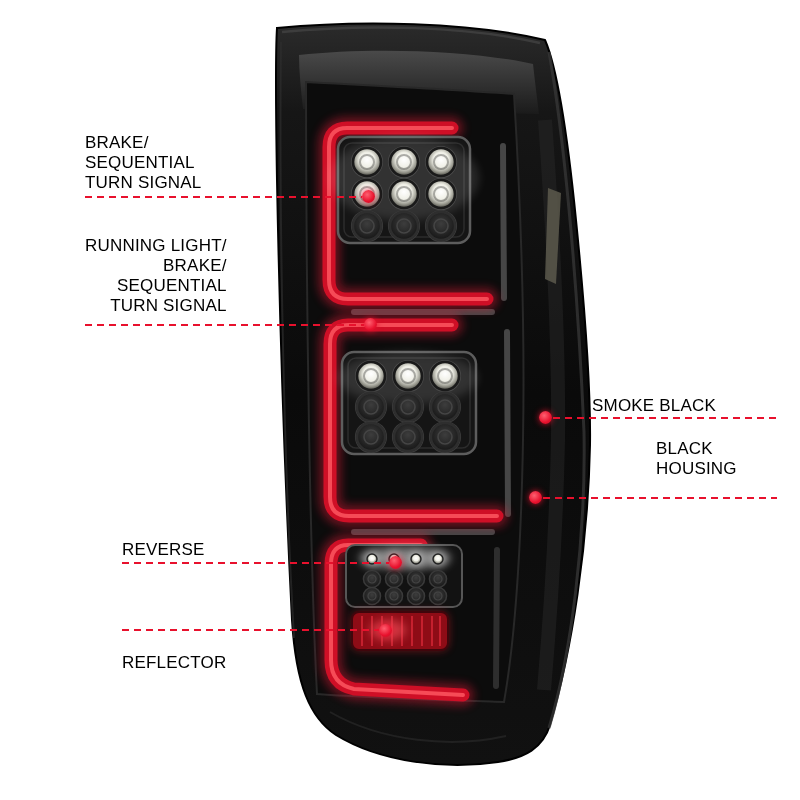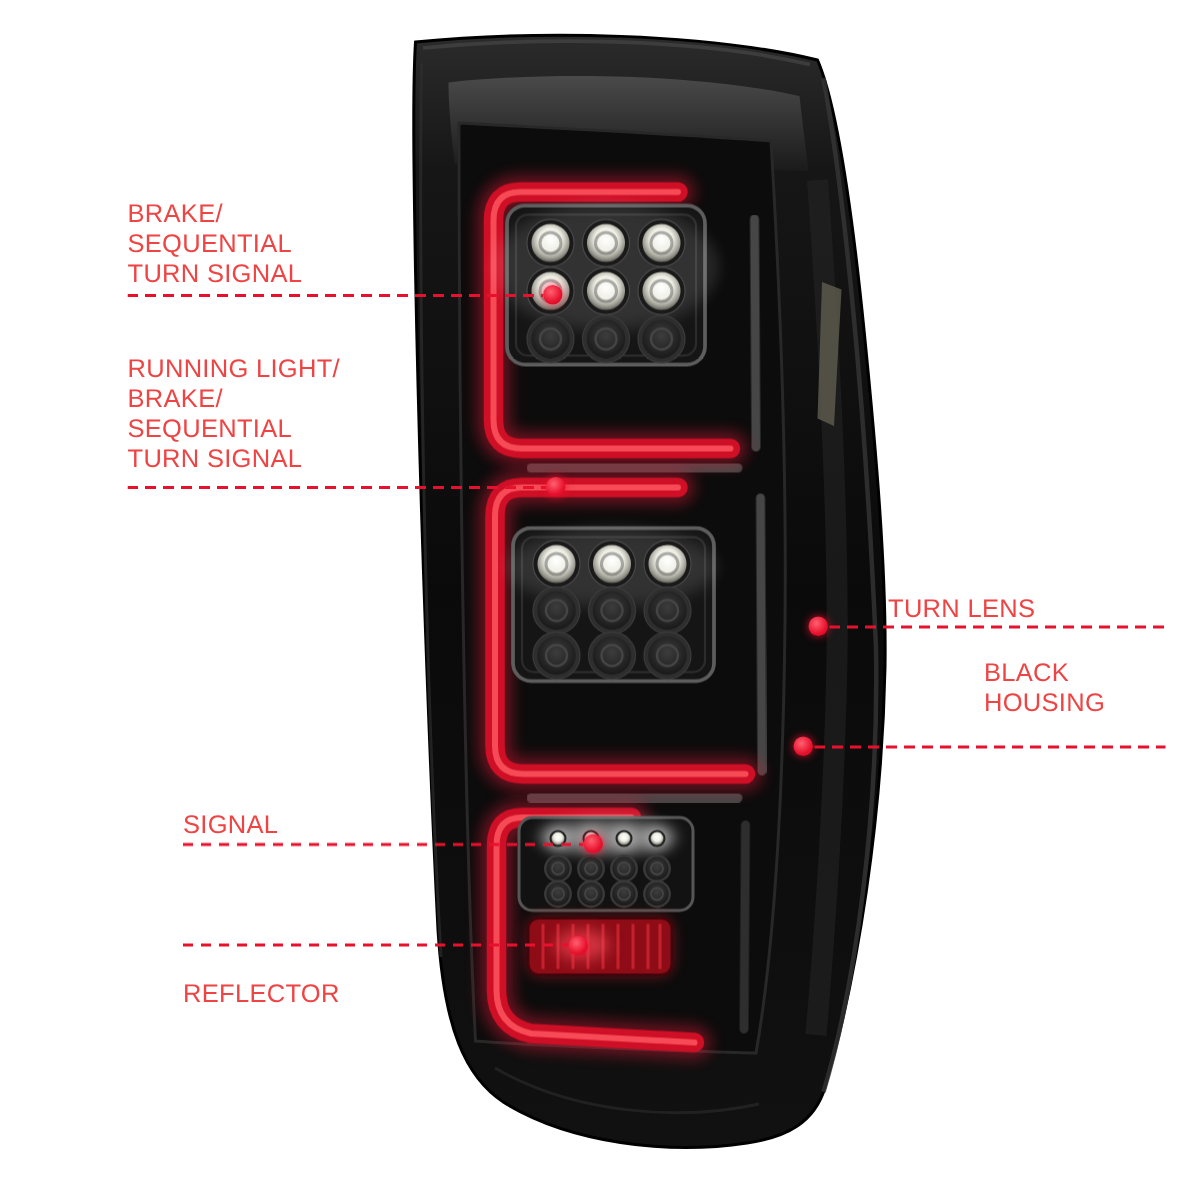--- a/index.html
+++ b/index.html
@@ -1,31 +1,31 @@
 <!DOCTYPE html>
 <html><head>
 <meta charset="utf-8">
 <style>
   html,body{margin:0;padding:0;background:#fff;}
   .stage{position:relative;width:800px;height:800px;background:#fff;overflow:hidden;
          font-family:"Liberation Sans",sans-serif;}
   svg{position:absolute;left:0;top:0;}
   .callout-label{position:absolute;font:400 17px/20px "Liberation Sans",sans-serif;
-                 color:#ef4444;white-space:pre-line;letter-spacing:.2px;}
+                 color:#000000;white-space:pre-line;letter-spacing:.2px;}
   .callout-line{position:absolute;height:2px;
                 background:repeating-linear-gradient(90deg,#e8112d 0 7px,transparent 7px 12px);}
   .callout-dot{position:absolute;width:13px;height:13px;border-radius:50%;
                background:radial-gradient(circle at 40% 35%,#ff6070,#e8112d 60%,#c00d24);
                box-shadow:0 0 6px rgba(232,17,45,.9);}
   
   .c0-label{left:85px;top:133px;}
   .c0-line{left:85px;top:196px;width:277px;}
   .c0-dot{left:362px;top:190px;}
   
-  .c1-label{left:85px;top:236px;}
+  .c1-label{left:85px;top:236px;text-align:right;}
   .c1-line{left:85px;top:324px;width:279px;}
   .c1-dot{left:364px;top:318px;}
   
   .c2-label{left:592px;top:396px;}
   .c2-line{left:553px;top:417px;width:224px;}
   .c2-dot{left:539px;top:411px;}
   
   .c3-label{left:656px;top:439px;}
   .c3-line{left:543px;top:497px;width:234px;}
   .c3-dot{left:529px;top:491px;}
@@ -217,34 +217,34 @@
   <div>
     <div class="callout-label c1-label">RUNNING LIGHT/
 BRAKE/
 SEQUENTIAL
 TURN SIGNAL</div>
     <div class="callout-line c1-line"></div>
     <div class="callout-dot c1-dot"></div>
   </div>
 
   <div>
-    <div class="callout-label c2-label">TURN LENS</div>
+    <div class="callout-label c2-label">SMOKE BLACK</div>
     <div class="callout-line c2-line"></div>
     <div class="callout-dot c2-dot"></div>
   </div>
 
   <div>
     <div class="callout-label c3-label">BLACK
 HOUSING</div>
     <div class="callout-line c3-line"></div>
     <div class="callout-dot c3-dot"></div>
   </div>
 
   <div>
-    <div class="callout-label c4-label">SIGNAL</div>
+    <div class="callout-label c4-label">REVERSE</div>
     <div class="callout-line c4-line"></div>
     <div class="callout-dot c4-dot"></div>
   </div>
 
   <div>
     <div class="callout-label c5-label">REFLECTOR</div>
     <div class="callout-line c5-line"></div>
     <div class="callout-dot c5-dot"></div>
   </div>
 

